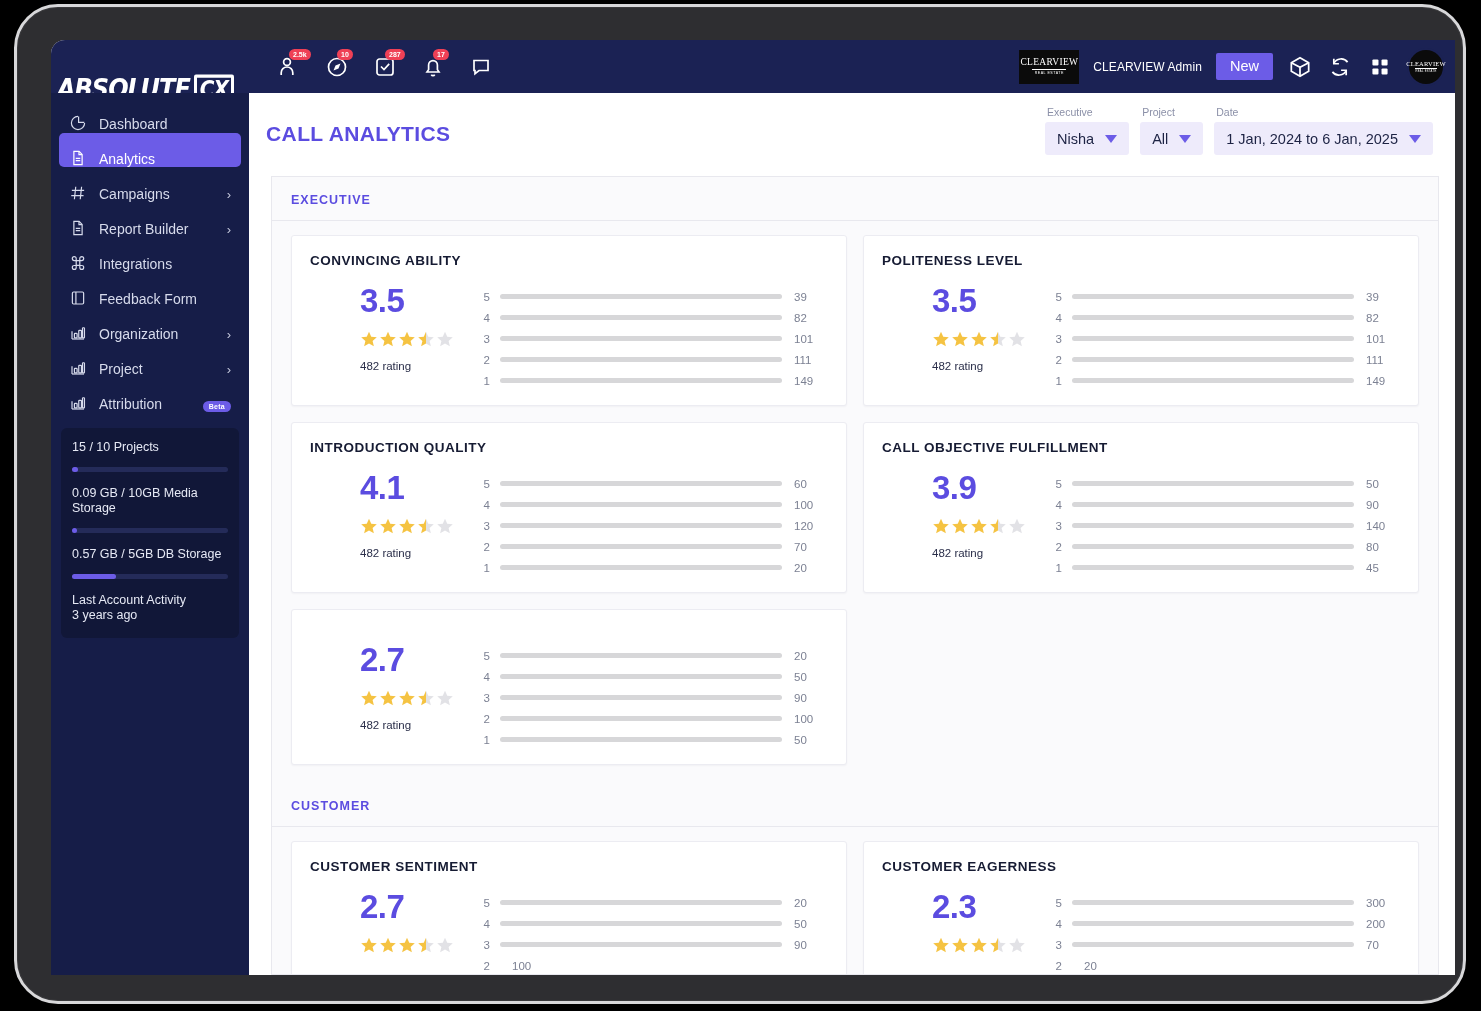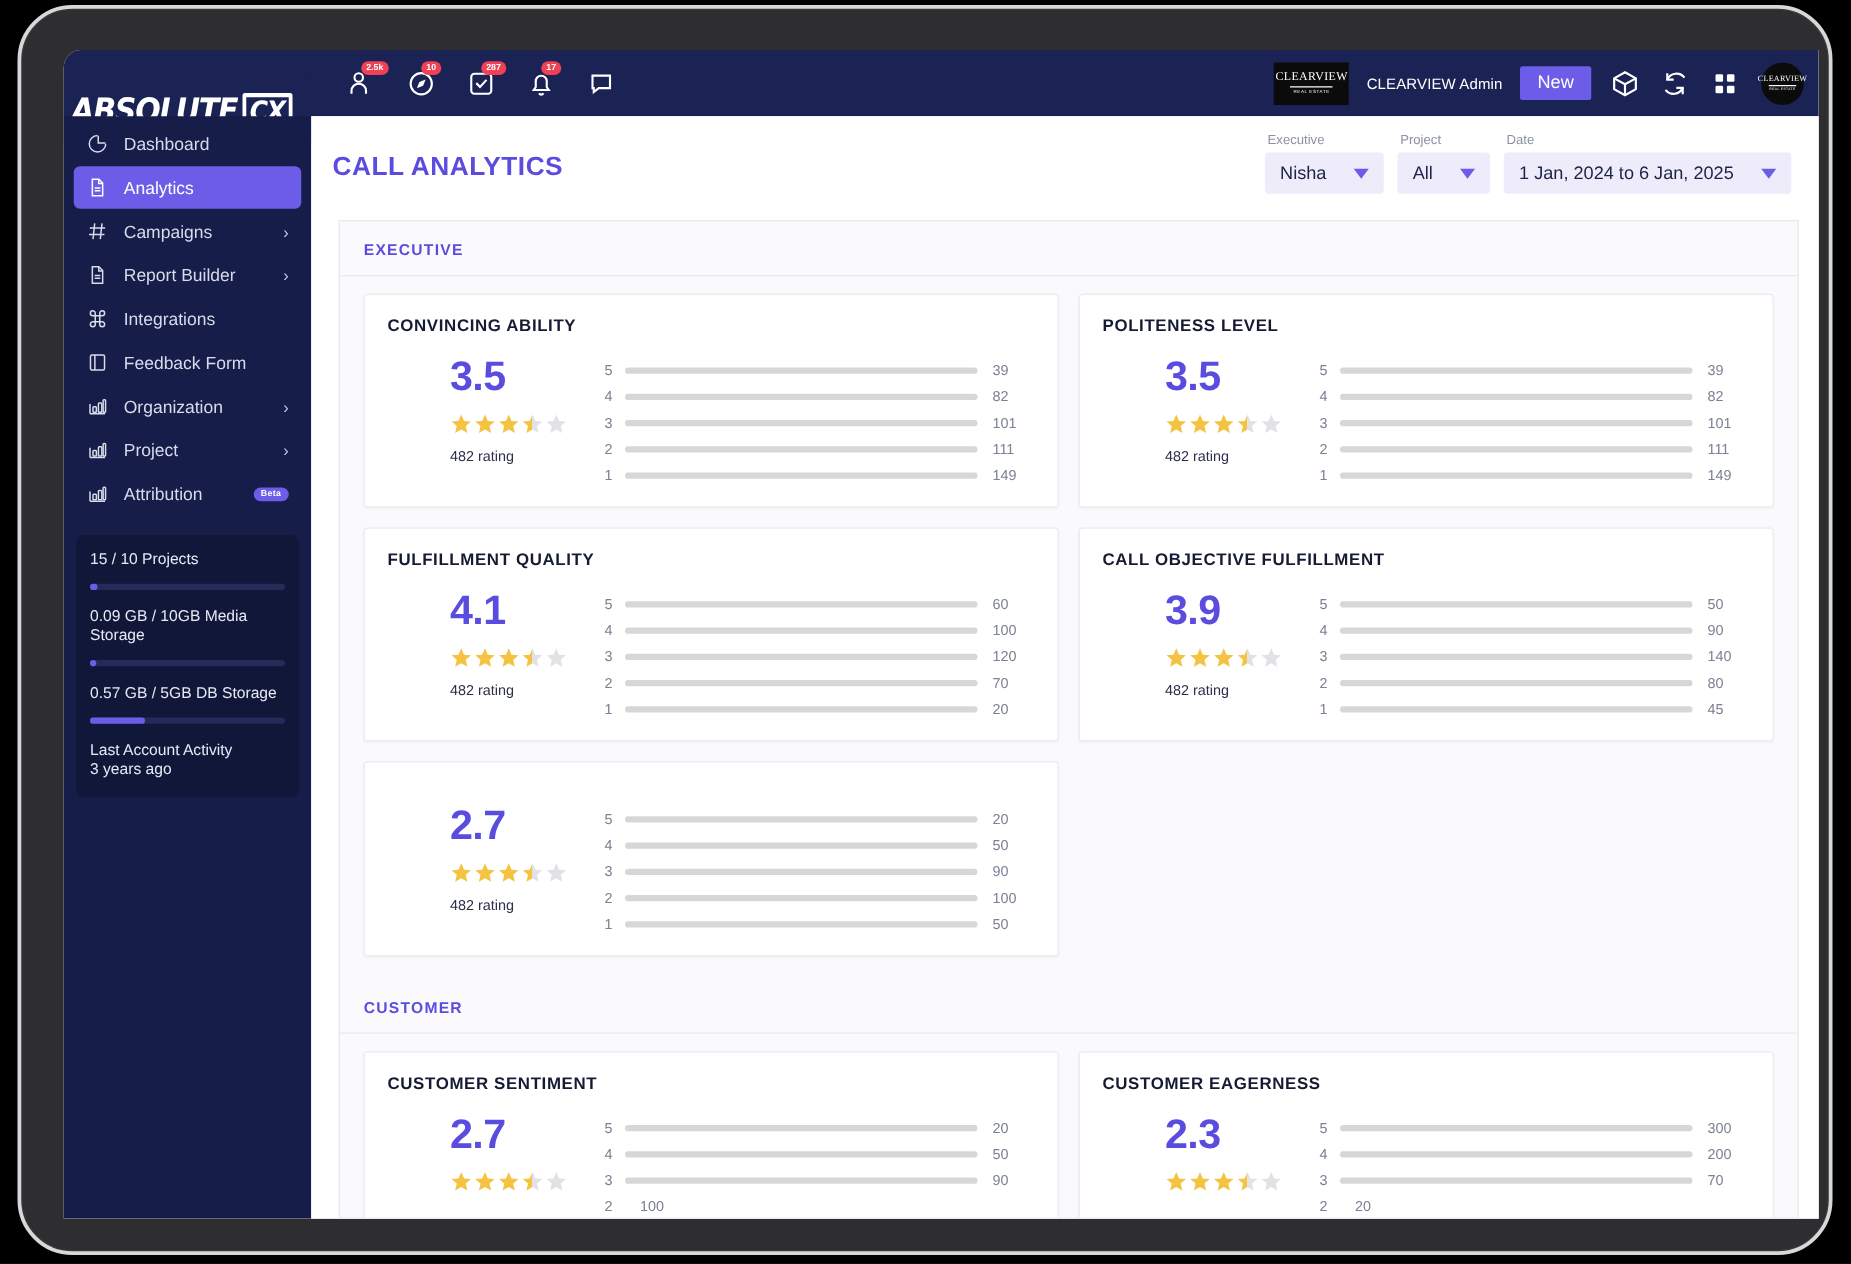--- a/index.html
+++ b/index.html
@@ -104,21 +104,21 @@
   .avatar .cl-bot { color:#fff; font-size:2.7px; letter-spacing:.3px; }
 
   
   #sidebar {
     position: absolute; left: 0; top: 53px;
     width: 198px; height: 882px;
     background: #161d48;
     padding-top: 4px;
   }
   .side-item {
-    display: flex; align-items: center;
+    display: flex; align-items: flex-end;
     height: 34px; margin: 1px 8px;
     padding: 0 10px; border-radius: 5px;
     color: #d7dbec; font-size: 14px; cursor: pointer;
     position: relative;
   }
   .side-item.active { background: #6c5ce7; color: #ffffff; }
   .side-ic { width: 18px; height: 18px; margin-right: 12px; flex: none; }
   .side-ic svg { width: 18px; height: 18px; stroke: currentColor; fill: none; stroke-width: 1.6; }
   .side-label { flex: 1; white-space: nowrap; }
   .chev { font-size: 13px; opacity: .9; }
@@ -144,21 +144,21 @@
   #page-title {
     position: absolute; left: 17px; top: 29px;
     color: #5b4ce0; font-size: 21px; font-weight: 700; letter-spacing: .4px;
   }
   .filters { position: absolute; right: 22px; top: 13px; display: flex; gap: 11px; align-items: flex-end; }
   .filter-group { display: flex; flex-direction: column; }
   .filter-label { color: #8b90a8; font-size: 10.5px; margin-bottom: 4px; padding-left: 2px; }
   .filter-box {
     background: #eeebfb; border-radius: 3px;
     height: 33px; display: flex; align-items: center;
-    padding: 0 12px; gap: 22px; cursor: pointer; min-width: 62px;
+    padding: 0 12px; gap: 11px; cursor: pointer; min-width: 62px;
   }
   .filter-val { color: #1d2344; font-size: 14.5px; white-space: nowrap; }
   .caret {
     width: 0; height: 0; border-left: 6.5px solid transparent;
     border-right: 6.5px solid transparent; border-top: 8px solid #6c5ce7;
     margin-left: auto;
   }
 
   #scrollarea {
     position: absolute; left: 22px; top: 83px;
@@ -529,21 +529,21 @@
                     </div>
                     <div class="bar-row">
                       <span class="bar-key">1</span>
                       <span class="bar-track"><span class="bar-fill" style="width: 4%;"></span></span>
                       <span class="bar-val">149</span>
                     </div>
                   </div>
                 </div>
               </div>
               <div class="card">
-                <div class="card-title">FULFILLMENT QUALITY</div>
+                <div class="card-title">INTRODUCTION QUALITY</div>
                 <div class="card-body">
                   <div class="score-col">
                     <div class="score-num">4.1</div>
                     <div class="stars">
                       <svg class="star" viewBox="0 0 24 24">
                         <path fill="#F5C342" d="M12 2.2 15 9l7.4.6-5.6 4.9 1.7 7.3L12 18l-6.5 3.8 1.7-7.3L1.6 9.6 9 9Z"></path>
                       </svg>
                       <svg class="star" viewBox="0 0 24 24">
                         <path fill="#F5C342" d="M12 2.2 15 9l7.4.6-5.6 4.9 1.7 7.3L12 18l-6.5 3.8 1.7-7.3L1.6 9.6 9 9Z"></path>
                       </svg>

